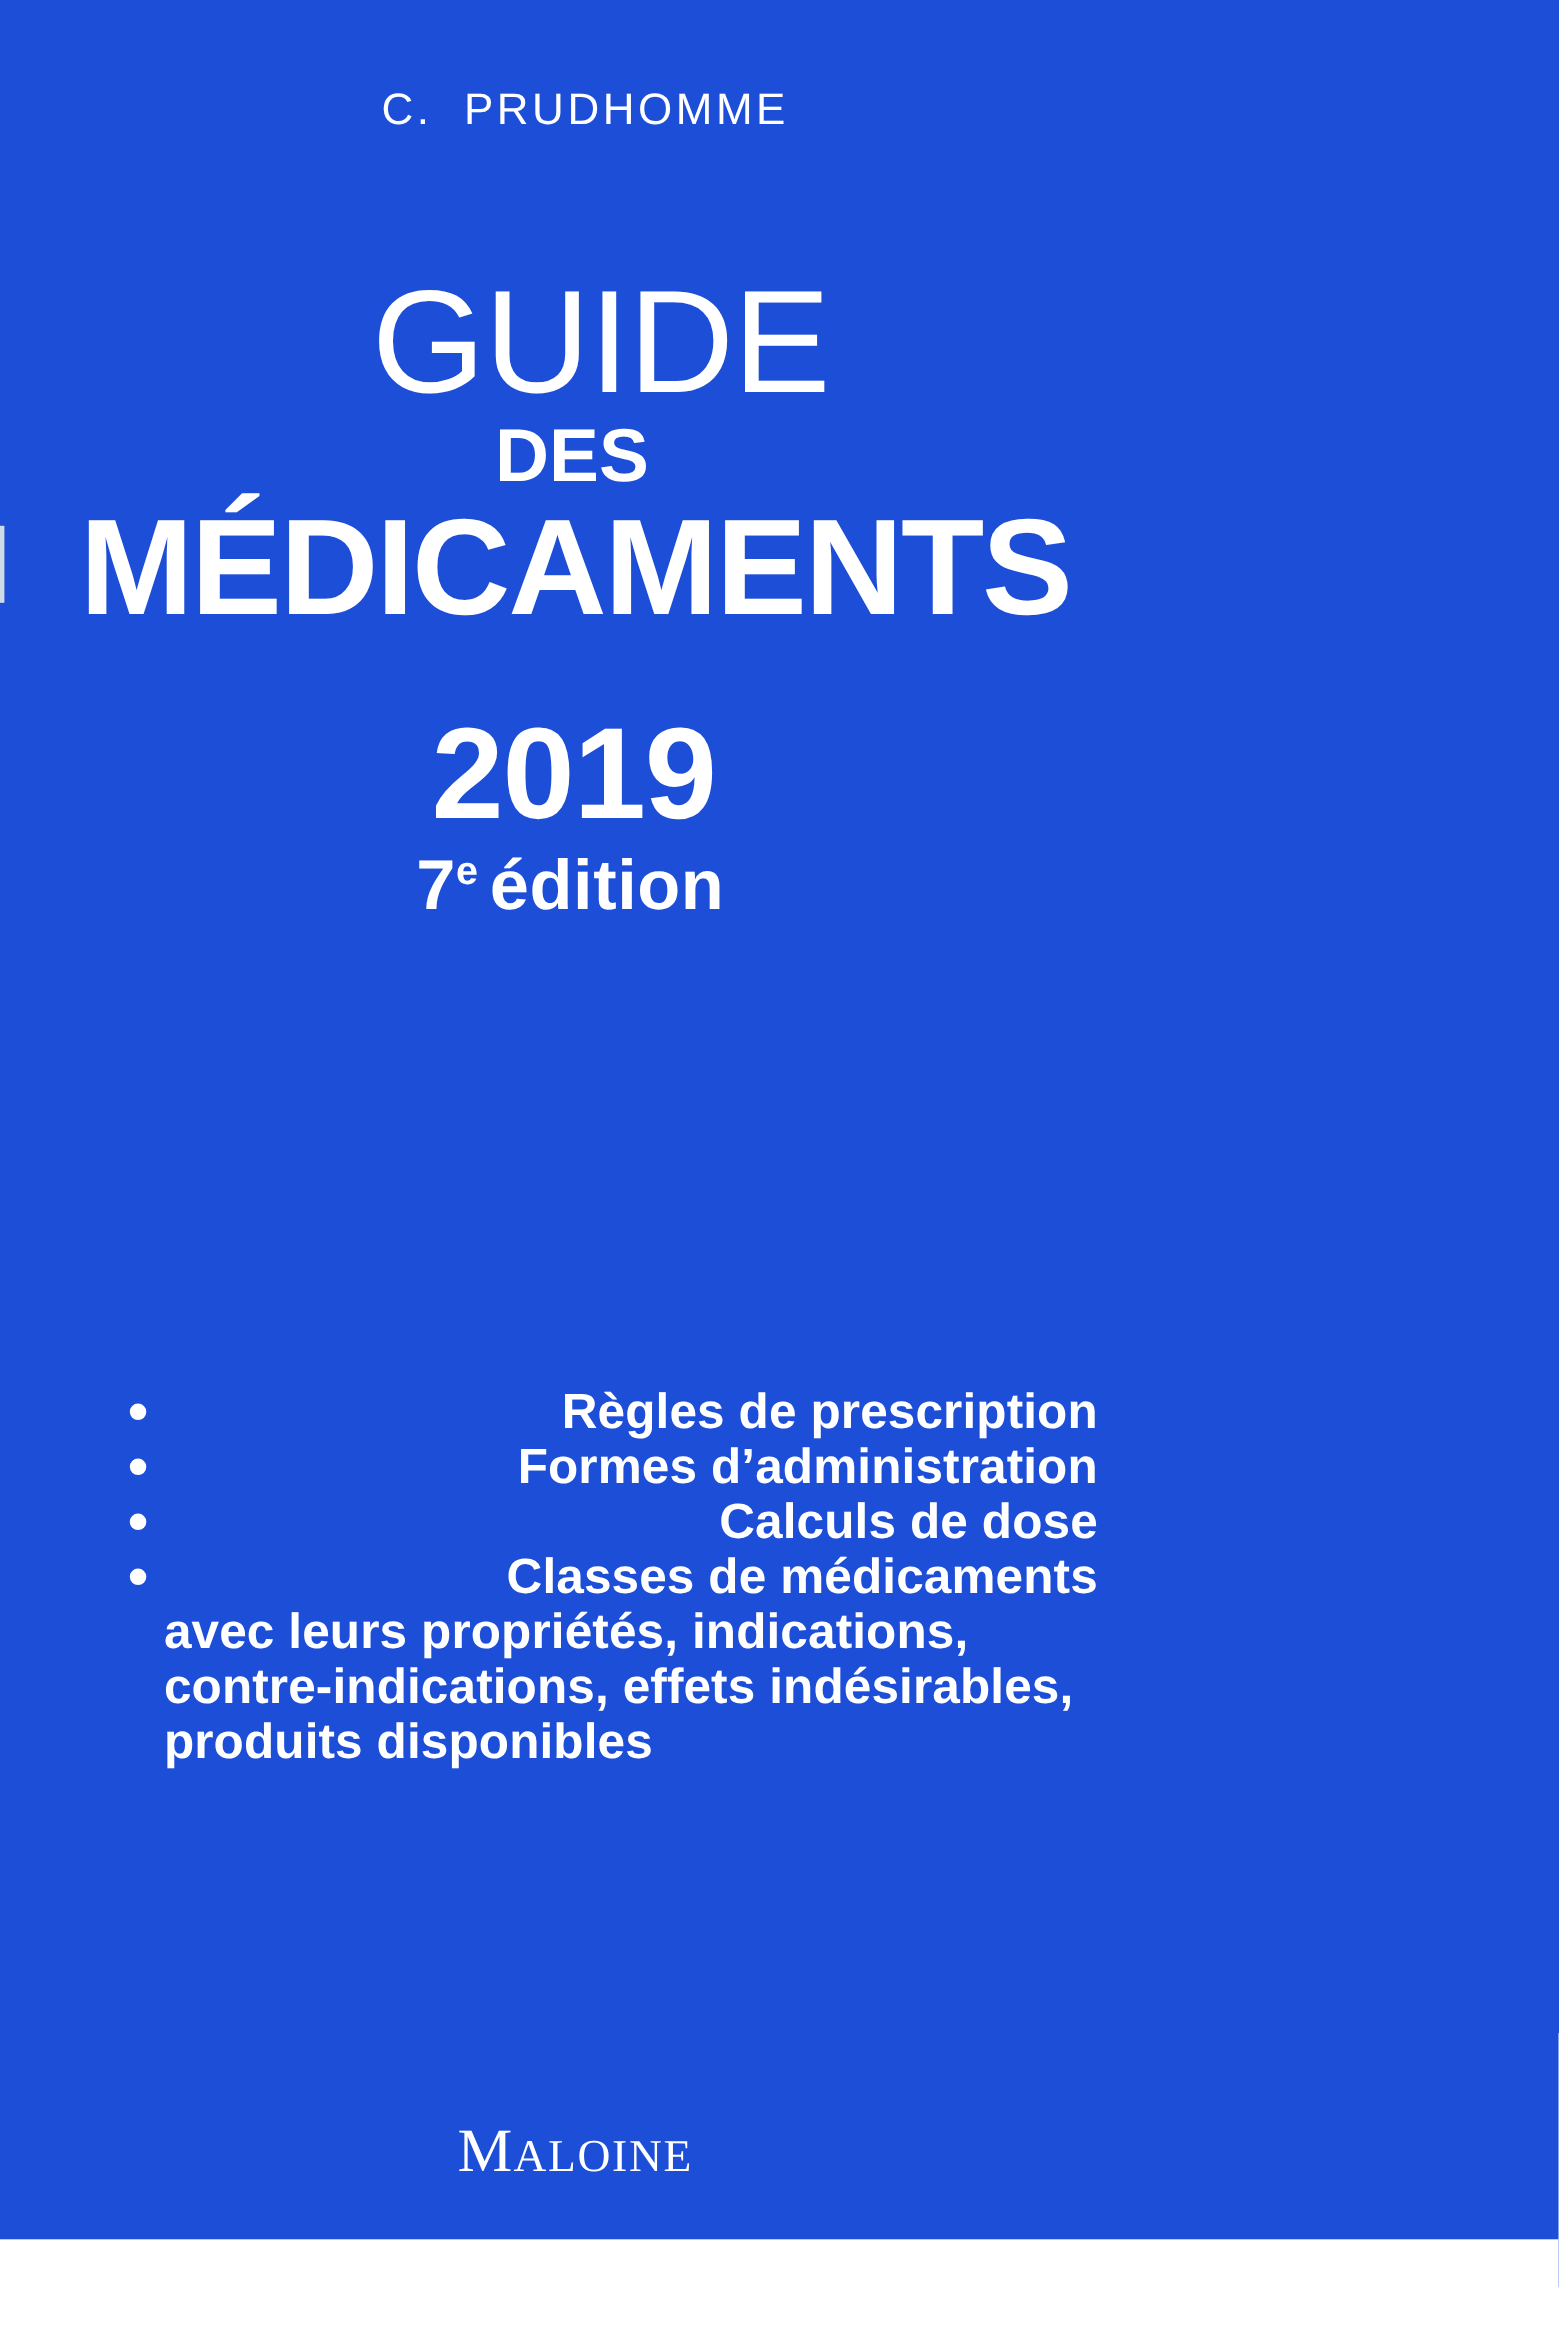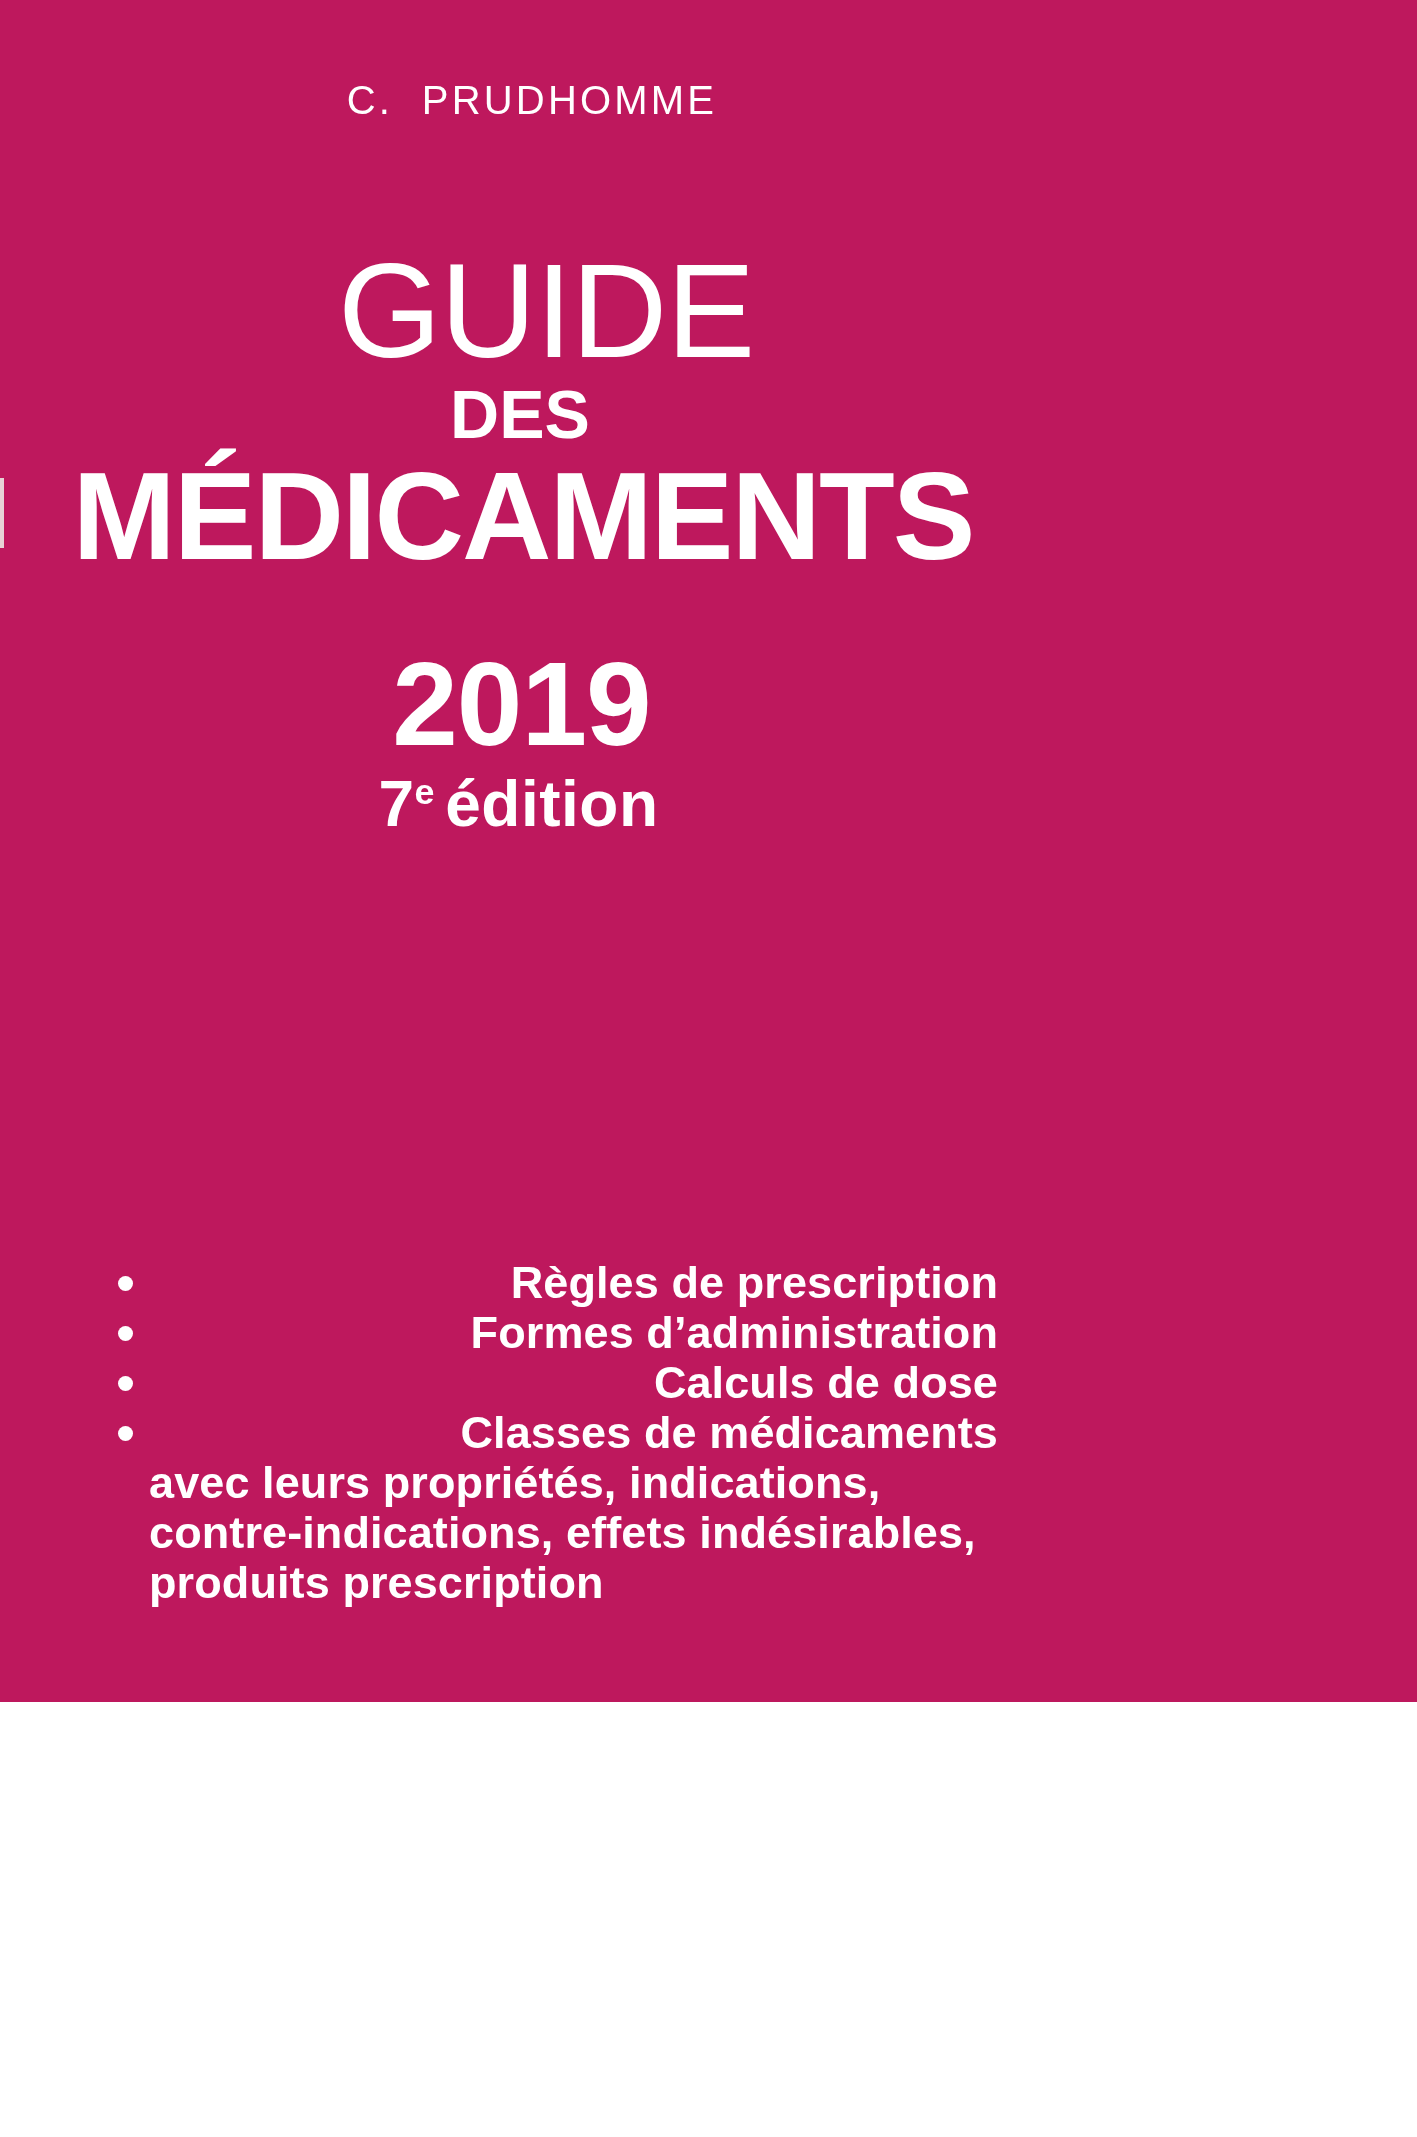--- a/index.html
+++ b/index.html
@@ -7,22 +7,22 @@
     padding: 0;
     background: #ffffff;
   }
   body {
     font-family: "Liberation Sans", sans-serif;
   }
 
   #cover {
     position: relative;
     width: 1417px;
-    height: 1702px;
-    background: #be185d;
+    height: 2036px;
+    background: #1d4ed8;
     overflow: hidden;
     color: #ffffff;
   }
 
   
   #spine-strip {
     position: absolute;
     left: 0px;
     top: 478px;
     width: 4px;
@@ -210,21 +210,21 @@
       <span class="feat-text">Calculs de dose</span>
     </div>
 
     <div class="feat-row">
       <span class="feat-bullet"><span class="dot"></span></span>
       <span class="feat-text">Classes de médicaments</span>
     </div>
 
     <div class="feat-cont">avec leurs propriétés, indications,</div>
     <div class="feat-cont">contre-indications, effets indésirables,</div>
-    <div class="feat-cont">produits prescription</div>
+    <div class="feat-cont">produits disponibles</div>
 
   </div>
 
   <div id="publisher">
     <span class="lead">M</span><span class="rest">ALOINE</span>
   </div>
 
 </div>
 
 </body></html>

